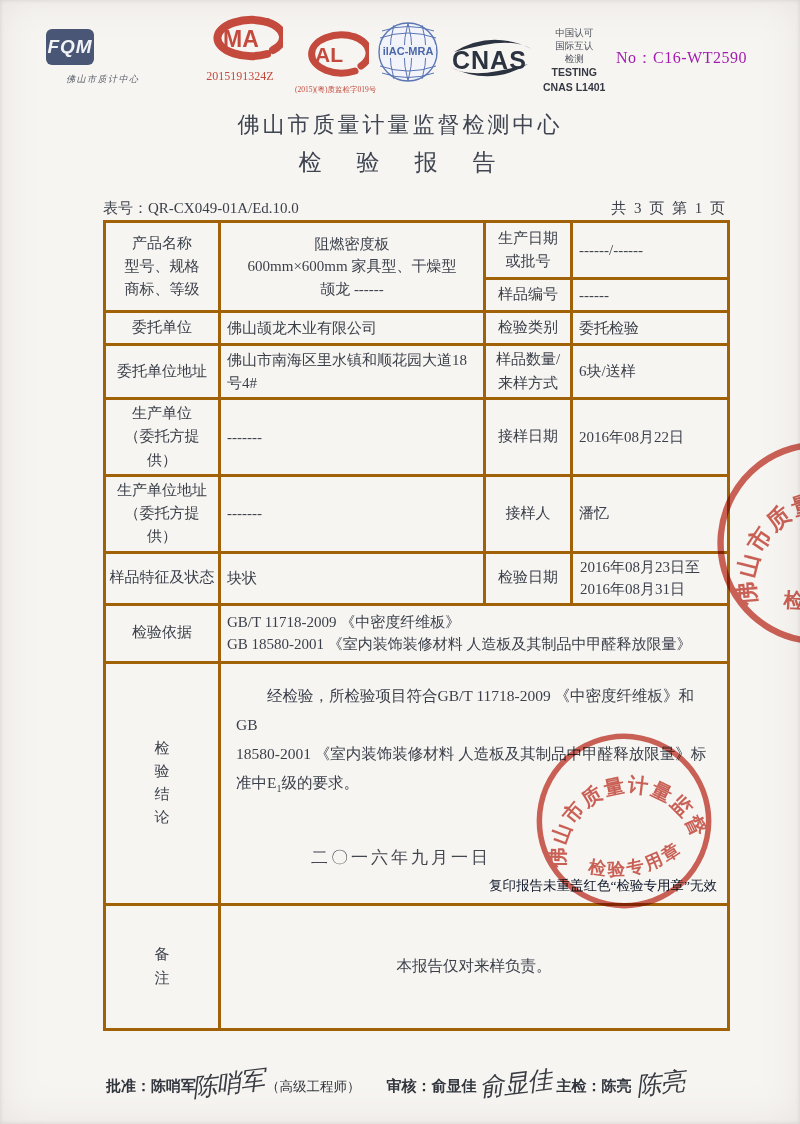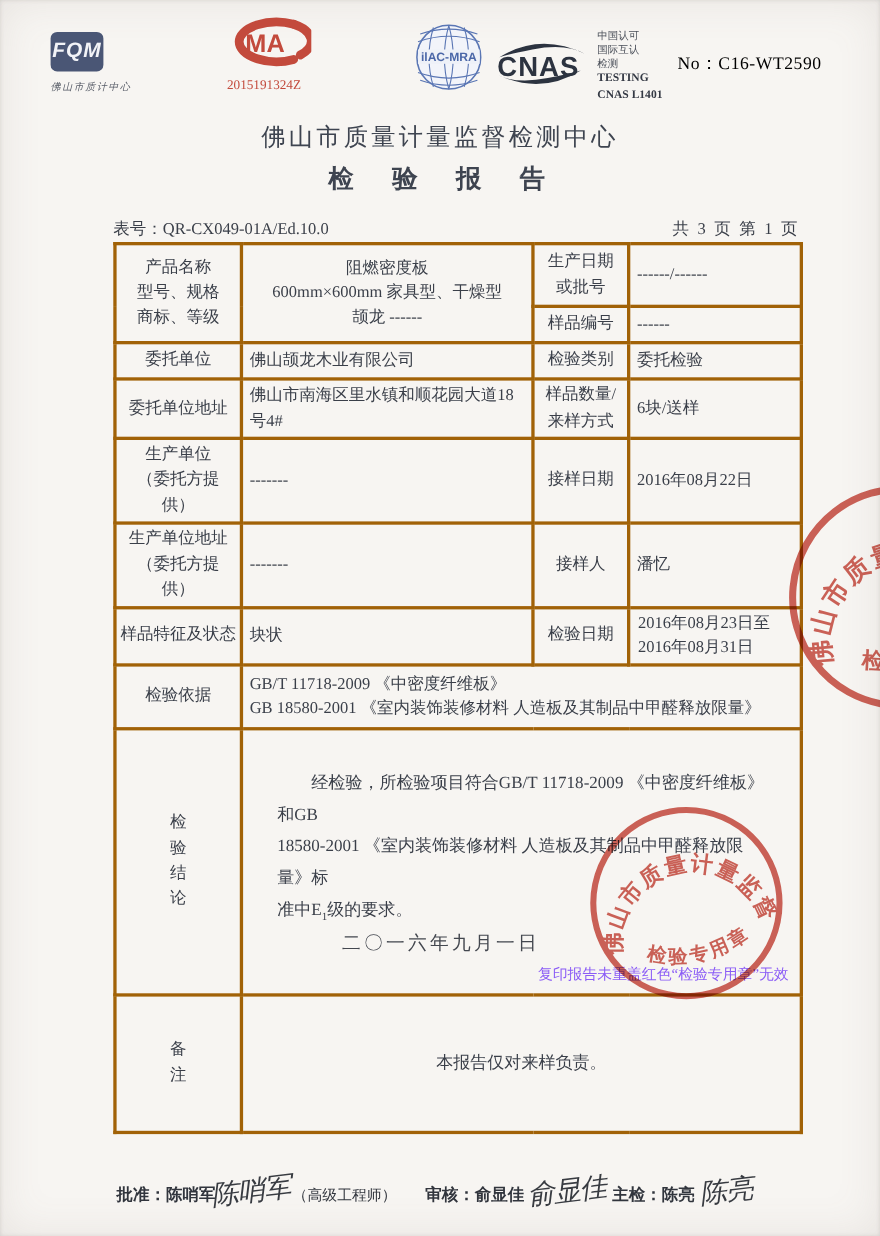--- a/index.html
+++ b/index.html
@@ -11,50 +11,50 @@
     overflow:hidden;
     font-family:"Liberation Serif","DejaVu Serif",serif;
     color:#3b4048;
   }
   
   .logo-abs { position:absolute; }
   .fqm-box { width:48px; height:36px; background:#4a5675; border-radius:6px;
     display:flex; align-items:center; justify-content:center;
     color:#f2f3f7; font-weight:bold; font-size:19px; letter-spacing:1px;
     font-family:"Liberation Sans",sans-serif; }
-  .fqm-caption { margin-top:8px; font-size:9px; color:#585d68; letter-spacing:1.5px; white-space:nowrap; text-align:center; }
+  .fqm-caption { margin-top:8px; font-size:9px; color:#585d68; letter-spacing:1.5px; white-space:nowrap; text-align:center;margin-left:20px; }
   .red-num { color:#c34a3c; font-size:12px; text-align:center; margin-top:1px; white-space:nowrap; }
   .red-num.small { font-size:7.5px; }
-  .cnas-caption { font-size:9.5px; color:#4a4f59; line-height:1.35; font-family:Liberation Serif, serif; }
+  .cnas-caption { font-size:9.5px; color:#4a4f59; line-height:1.35; font-family:Liberation Sans, sans-serif;text-align:center; }
   .cnas-caption .b { font-weight:bold; font-size:10.5px; color:#343944; }
-  .report-no { position:absolute; left:616px; top:48px; font-size:16px; color:#000000; letter-spacing:.5px; }
+  .report-no { position:absolute; left:616px; top:48px; font-size:16px; color:#a21caf; letter-spacing:.5px; }
   
   .org-title { position:absolute; top:110px; width:100%; text-align:center;
     font-size:22px; letter-spacing:3px; color:#3e4450; font-weight:500; }
   .doc-title { position:absolute; top:147px; width:100%; text-align:center;
-    font-size:23px; letter-spacing:6px; color:#3e4450; font-weight:700; }
+    font-size:23px; letter-spacing:6px; color:#3e4450; font-weight:400; }
   .meta-row { position:absolute; top:199px; left:103px; width:624px; font-size:15px; color:#3a3f49; }
   .meta-row .pages { position:absolute; right:0; top:0; letter-spacing:2px; }
   
   table.main { position:absolute; left:103px; top:220px; width:624px;
     border-collapse:collapse; table-layout:fixed; font-size:15px; color:#3a3f49; }
   table.main td { border:3px solid #a16207; vertical-align:middle; padding:2px 6px; }
   td.lab { text-align:center; line-height:1.55; }
   td.val { text-align:left; padding-left:11px; line-height:1.5; }
   td.val.center { text-align:center; padding-left:6px; }
   .dash { letter-spacing:0; }
   .vlabel { display:flex; flex-direction:column; justify-content:space-evenly; align-items:center; height:100%; }
-  .concl-cell { position:relative; vertical-align:top !important; padding:16px !important; }
+  .concl-cell { position:relative; vertical-align:top !important; padding:0 !important; }
   .concl-text { padding:17px 16px 0 15px; line-height:29px; font-size:15.5px; }
   .concl-text .l1 { display:block; text-indent:2em; }
   .concl-text .l2, .concl-text .l3 { display:block; }
   sub { font-size:10px; }
   .concl-date { position:absolute; top:182px; left:0; width:100%; text-align:left;
     padding-left:90px; font-size:17px; letter-spacing:3px; color:#43474f; }
-  .concl-note { position:absolute; top:213px; right:10px; font-size:13.5px; color:#8b5cf6; }
+  .concl-note { position:absolute; top:213px; right:10px; font-size:13.5px; color:#0f172a; }
   .remark-cell { text-align:center !important; font-size:15.5px; }
   
   .stamp { position:absolute; mix-blend-mode:multiply; opacity:.85; pointer-events:none; }
   .stamp-main { left:532px; top:729px; width:184px; height:184px; transform:rotate(-10deg); }
   .stamp-right { left:712px; top:436px; width:214px; height:214px; transform:rotate(-16deg); }
   
   .footer-sign { position:absolute; left:106px; top:996px; width:640px; height:52px;
     display:flex; align-items:flex-end; font-size:15px; color:#31353d; font-weight:600; white-space:nowrap;margin-top:48px; }
   .sig { font-weight:400; font-style:italic; font-size:25px; color:#282c33;
     transform:rotate(-7deg); letter-spacing:-1px; opacity:.92; line-height:1; }
@@ -77,20 +77,28 @@
 
   <div class="logo-abs" style="left:197px; top:12px;">
     <svg width="86" height="52" viewBox="0 0 86 52">
       <path d="M70,10 A34,18 0 1 0 70,42" fill="none" stroke="#c34a3c" stroke-width="8" stroke-linecap="round"></path>
       <path d="M70,10 A34,18 0 0 1 76,38" fill="none" stroke="#c34a3c" stroke-width="8" stroke-linecap="round"></path>
       <text x="26" y="35" font-family="Liberation Sans,sans-serif" font-size="23" font-weight="bold" fill="#c34a3c">MA</text>
     </svg>
     <div class="red-num">2015191324Z</div>
   </div>
 
+  <div class="logo-abs" style="left:295px; top:28px;">
+    <svg width="74" height="52" viewBox="0 0 74 52">
+      <path d="M60,9 A30,19 0 1 0 60,43" fill="none" stroke="#c34a3c" stroke-width="7" stroke-linecap="round"></path>
+      <path d="M60,9 A30,19 0 0 1 66,38" fill="none" stroke="#c34a3c" stroke-width="7" stroke-linecap="round"></path>
+      <text x="20" y="34" font-family="Liberation Sans,sans-serif" font-size="21" font-weight="bold" fill="#c34a3c">AL</text>
+    </svg>
+    <div class="red-num small">(2015)(粤)质监检字019号</div>
+  </div>
 
   <div class="logo-abs" style="left:376px; top:20px;text-align:right;">
     <svg width="64" height="64" viewBox="0 0 64 64">
       <circle cx="32" cy="32" r="29" fill="#f2f4fa" stroke="#5a76b4" stroke-width="1.4"></circle>
       <path d="M4,18 Q32,8 60,18 M4,46 Q32,56 60,46 M6,11 Q32,2 58,11 M6,53 Q32,62 58,53" fill="none" stroke="#5a76b4" stroke-width="1"></path>
       <path d="M18,5 Q10,32 18,59 M32,3 Q24,32 32,61 M32,3 Q40,32 32,61 M46,5 Q54,32 46,59" fill="none" stroke="#5a76b4" stroke-width="1"></path>
       <rect x="4" y="25" width="56" height="13" fill="#eef1f8"></rect>
       <text x="32" y="35" text-anchor="middle" font-family="Liberation Sans,sans-serif" font-size="11" font-weight="bold" fill="#4b67a8">ilAC-MRA</text>
     </svg>
   </div>

